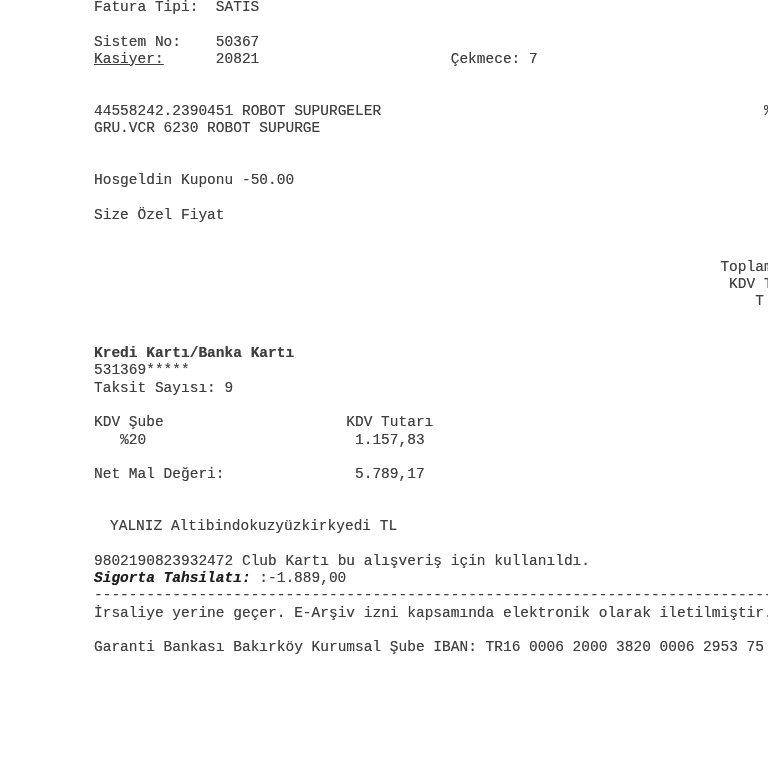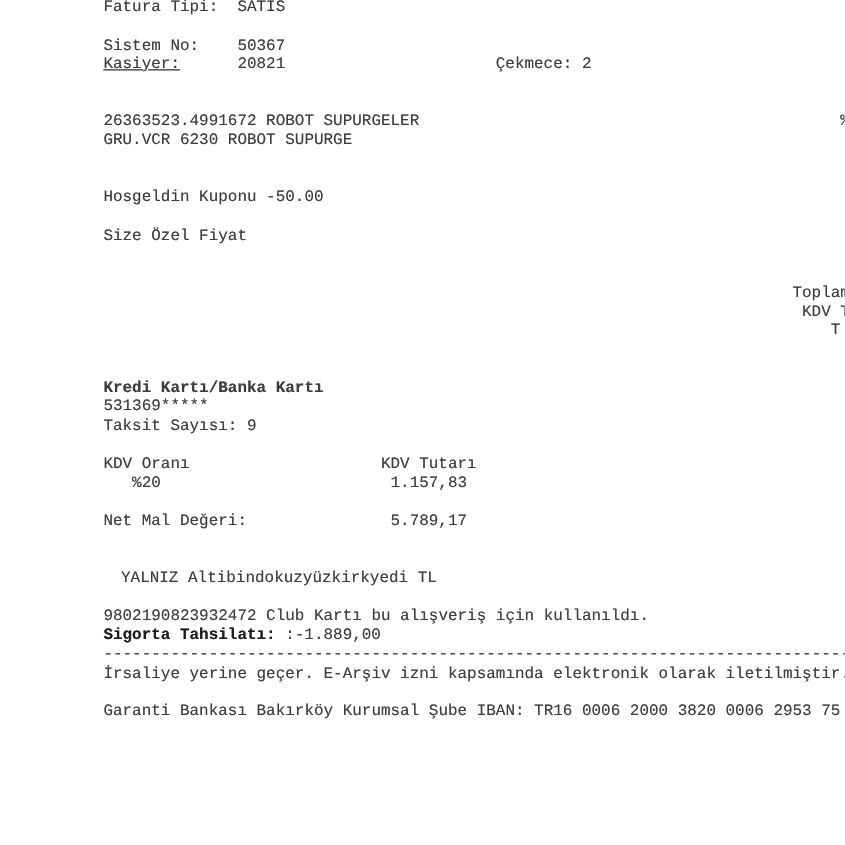--- a/index.html
+++ b/index.html
@@ -37,42 +37,43 @@
   }
   .seg {
     position: absolute;
     top: 0;
     white-space: pre;
   }
   .seg.bold {
     font-weight: bold;
     color: var(--bold-color);
     text-shadow: 0 0 0.6px rgba(28,28,28,0.6);
+    font-style: italic;
   }
 </style>
 </head>
 <body>
 
 <div id="viewport">
   <div id="receipt">
       <div class="line" style="top: 0px;">
         <span class="seg" style="left: 0px;">Fatura Tipi:</span>
         <span class="seg" style="left: 121.8px;">SATIS</span>
       </div>
       <div class="line" style="top: 34.6px;">
         <span class="seg" style="left: 0px;">Sistem No:</span>
         <span class="seg" style="left: 121.8px;">50367</span>
       </div>
       <div class="line" style="top: 51.9px;">
         <span class="seg" style="left: 0px; text-decoration: underline;">Kasiyer:</span>
         <span class="seg" style="left: 121.8px;">20821</span>
-        <span class="seg" style="left: 356.7px;">Çekmece: 2</span>
+        <span class="seg" style="left: 356.7px;">Çekmece: 7</span>
       </div>
       <div class="line" style="top: 103.8px;">
-        <span class="seg" style="left: 0px;">26363523.4991672 ROBOT SUPURGELER</span>
+        <span class="seg" style="left: 0px;">44558242.2390451 ROBOT SUPURGELER</span>
         <span class="seg" style="left: 669.9px;">%</span>
       </div>
       <div class="line" style="top: 121.1px;">
         <span class="seg" style="left: 0px;">GRU.VCR 6230 ROBOT SUPURGE</span>
       </div>
       <div class="line" style="top: 173px;">
         <span class="seg" style="left: 0px;">Hosgeldin Kuponu -50.00</span>
       </div>
       <div class="line" style="top: 207.6px;">
         <span class="seg" style="left: 0px;">Size Özel Fiyat</span>
@@ -89,21 +90,21 @@
       <div class="line" style="top: 346px;">
         <span class="seg" style="left: 0px; font-weight: bold;">Kredi Kartı/Banka Kartı</span>
       </div>
       <div class="line" style="top: 363.3px;">
         <span class="seg" style="left: 0px;">531369*****</span>
       </div>
       <div class="line" style="top: 380.6px;">
         <span class="seg" style="left: 0px; text-align: right;">Taksit Sayısı: 9</span>
       </div>
       <div class="line" style="top: 415.2px;">
-        <span class="seg" style="left: 0px;">KDV Oranı</span>
+        <span class="seg" style="left: 0px;">KDV Şube</span>
         <span class="seg" style="left: 252.3px;">KDV Tutarı</span>
       </div>
       <div class="line" style="top: 432.5px;">
         <span class="seg" style="left: 26.1px;">%20</span>
         <span class="seg" style="left: 261px;">1.157,83</span>
       </div>
       <div class="line" style="top: 467.1px;">
         <span class="seg" style="left: 0px;">Net Mal Değeri:</span>
         <span class="seg" style="left: 261px;">5.789,17</span>
       </div>

